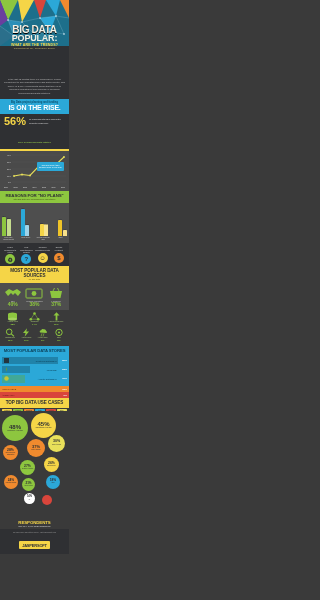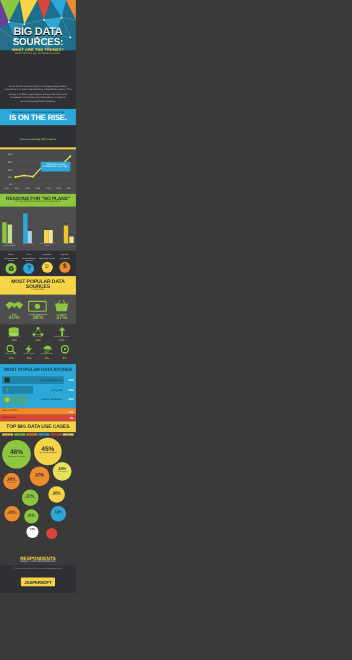--- a/index.html
+++ b/index.html
@@ -181,35 +181,39 @@
             <circle cx="56" cy="16" r="0.8"></circle>
           <circle cx="14" cy="36" r="0.8"></circle>
             <circle cx="34" cy="34" r="0.8"></circle>
           <circle cx="50" cy="32" r="0.8"></circle>
             <circle cx="64" cy="34" r="0.8"></circle>
         </g>
       </svg>
     </div>
     <div class="hdr-text">
       <div class="t-big">BIG DATA</div>
-      <div class="t-big2">SOURCES:</div>
+      <div class="t-big2">POPULAR:</div>
       <div class="t-sub">WHAT ARE THE TRENDS?</div>
       <div class="t-sub2">Commitment Up, Confusion Down.</div>
     </div>
   </div>
 
   <div class="intro">
     <p>In the last 12 months there is a progressively clearer commitment to and understanding of Big Data projects. This survey of 2,000+ respondents shows that there is an increased commitment and decrease in confusion surrounding Big Data initiatives.</p>
   </div>
 
   <div class="band-blue">
     <div class="small">Big Data project planning and funding</div>
     <div class="big">IS ON THE RISE.</div>
   </div>
 
+  <div class="pctrow">
+    <div class="pct">56%</div>
+    <div class="ptxt">of respondents have Big Data projects underway</div>
+  </div>
   <div class="noterow">
     <span>have a funded Big Data initiative</span>
   </div>
   <div class="yellowbar"></div>
 
   <div class="linechart">
     <div class="lc-wrap">
       <svg viewBox="0 0 63 32" width="63" height="32" preserveAspectRatio="none">
         <g stroke="#6a6a6a" stroke-width="0.2">
           <line x1="9" y1="2" x2="63" y2="2"></line>

